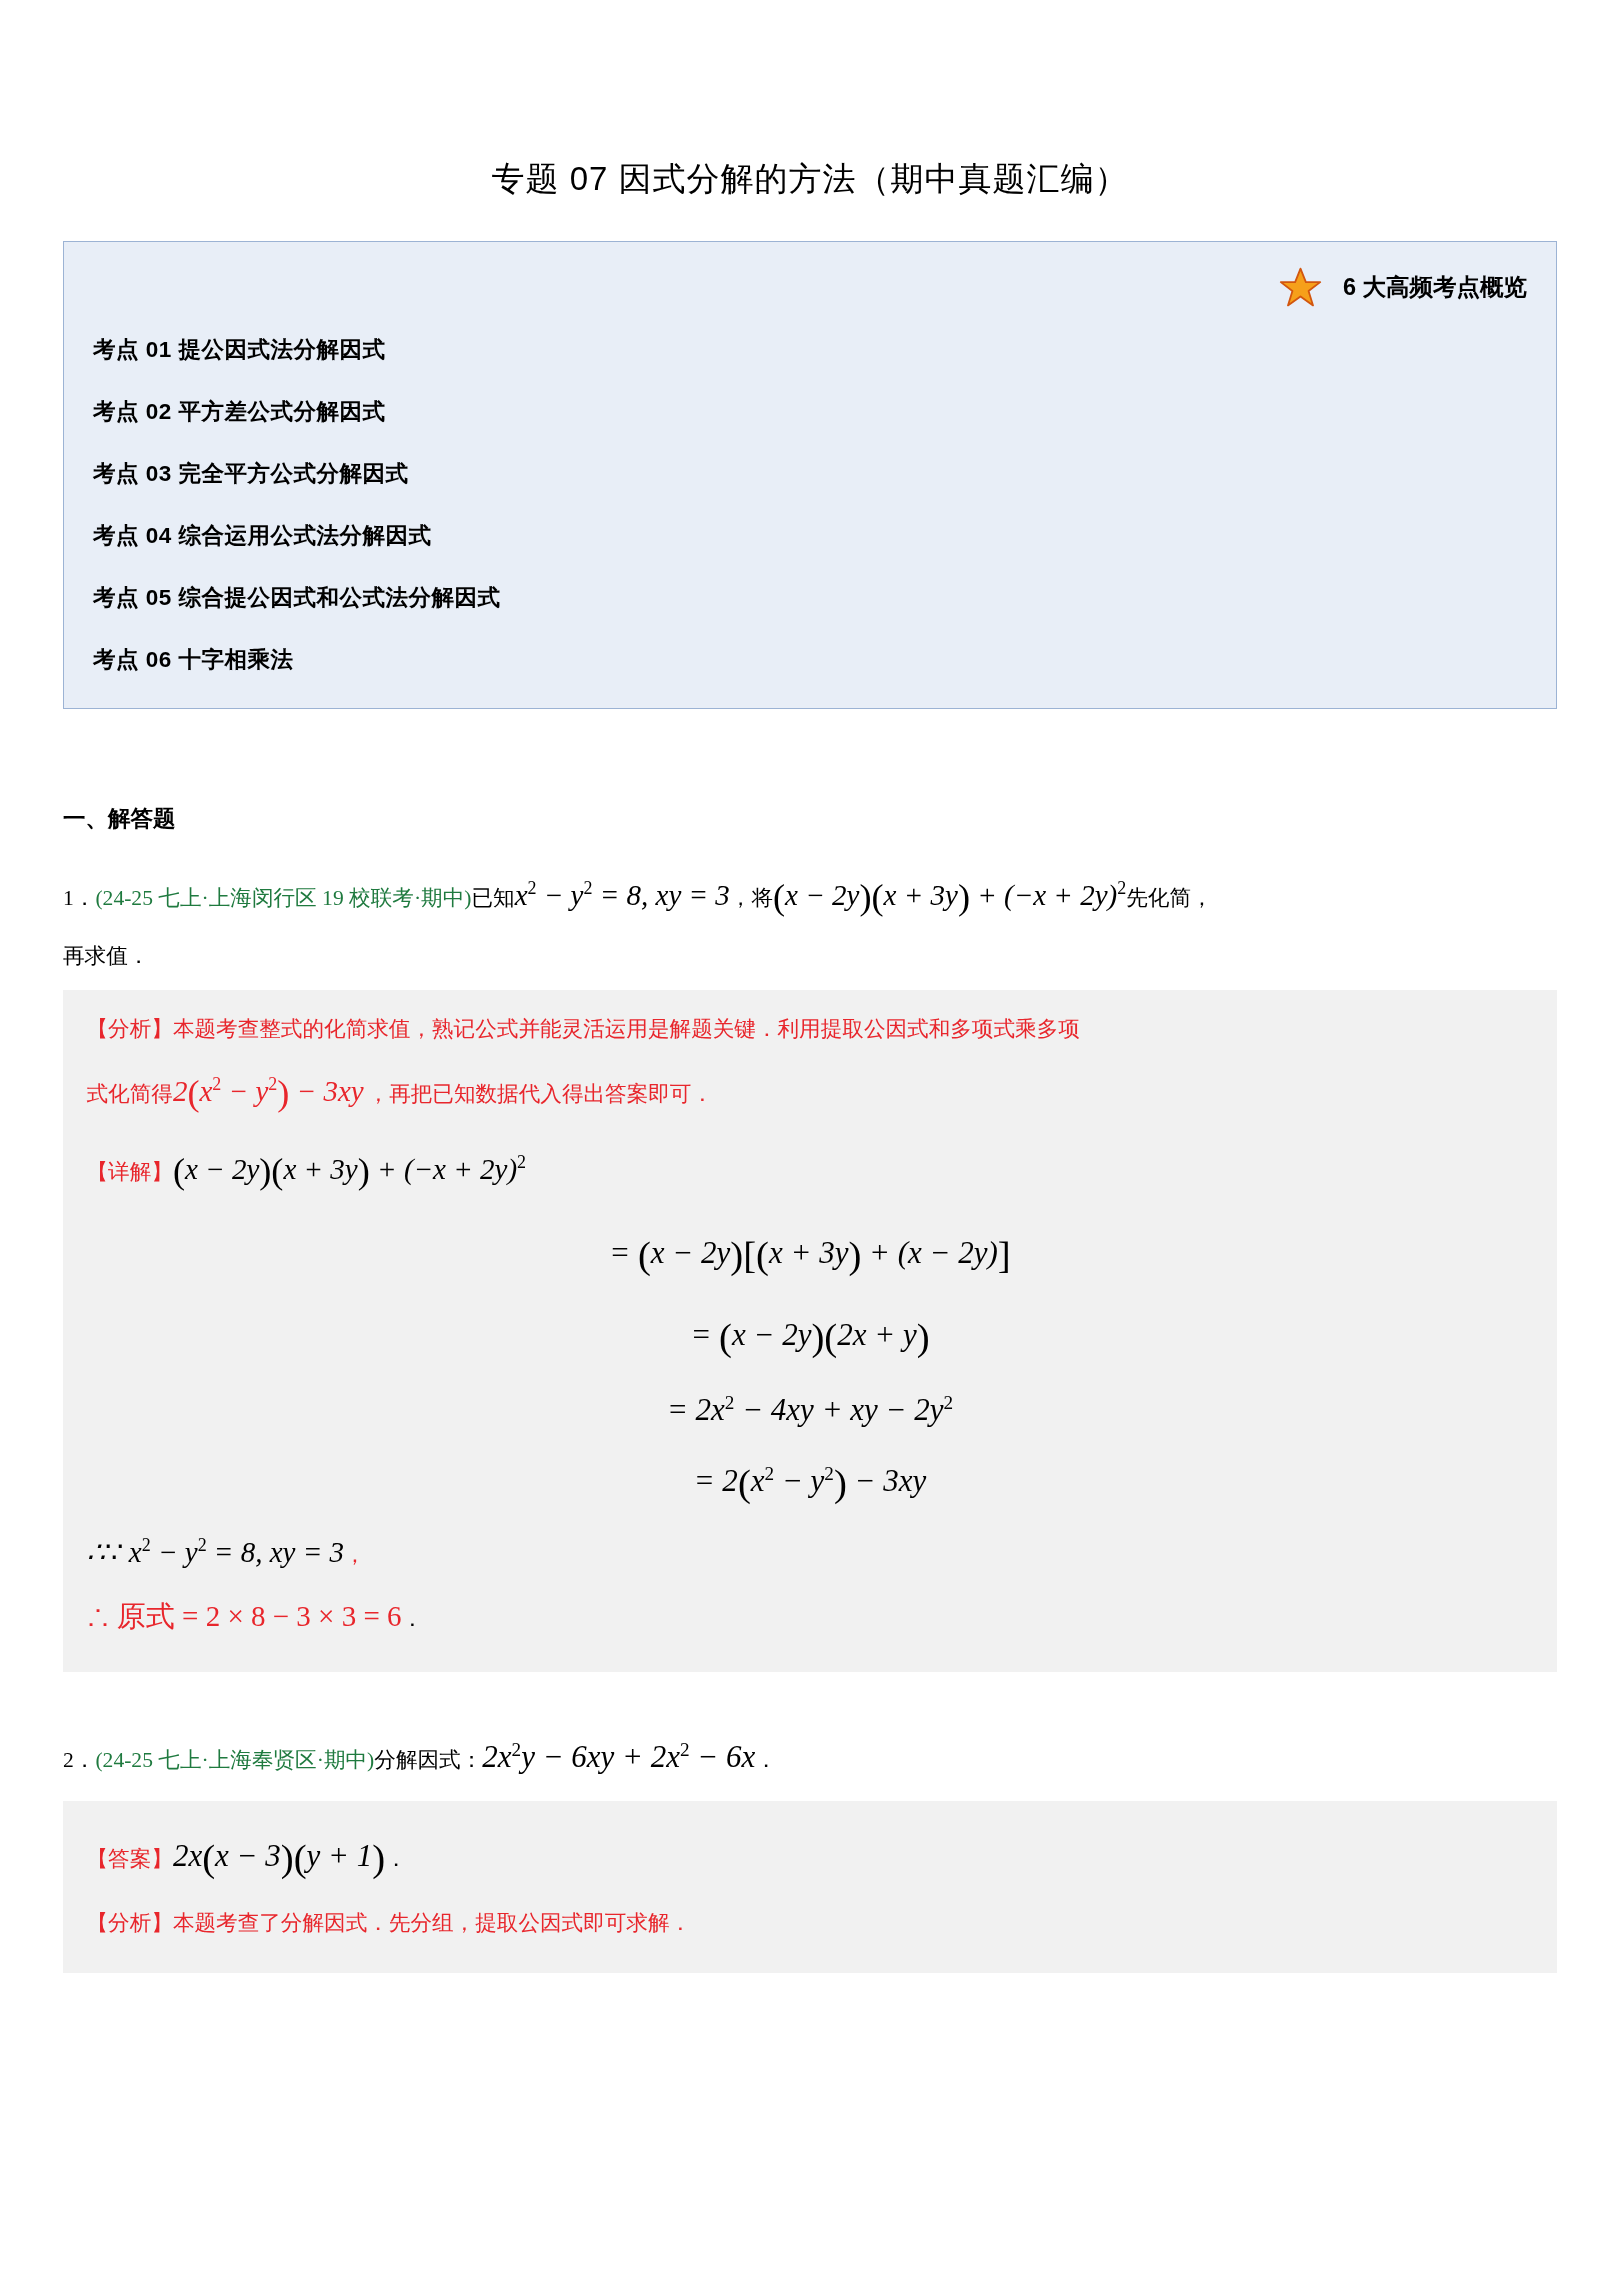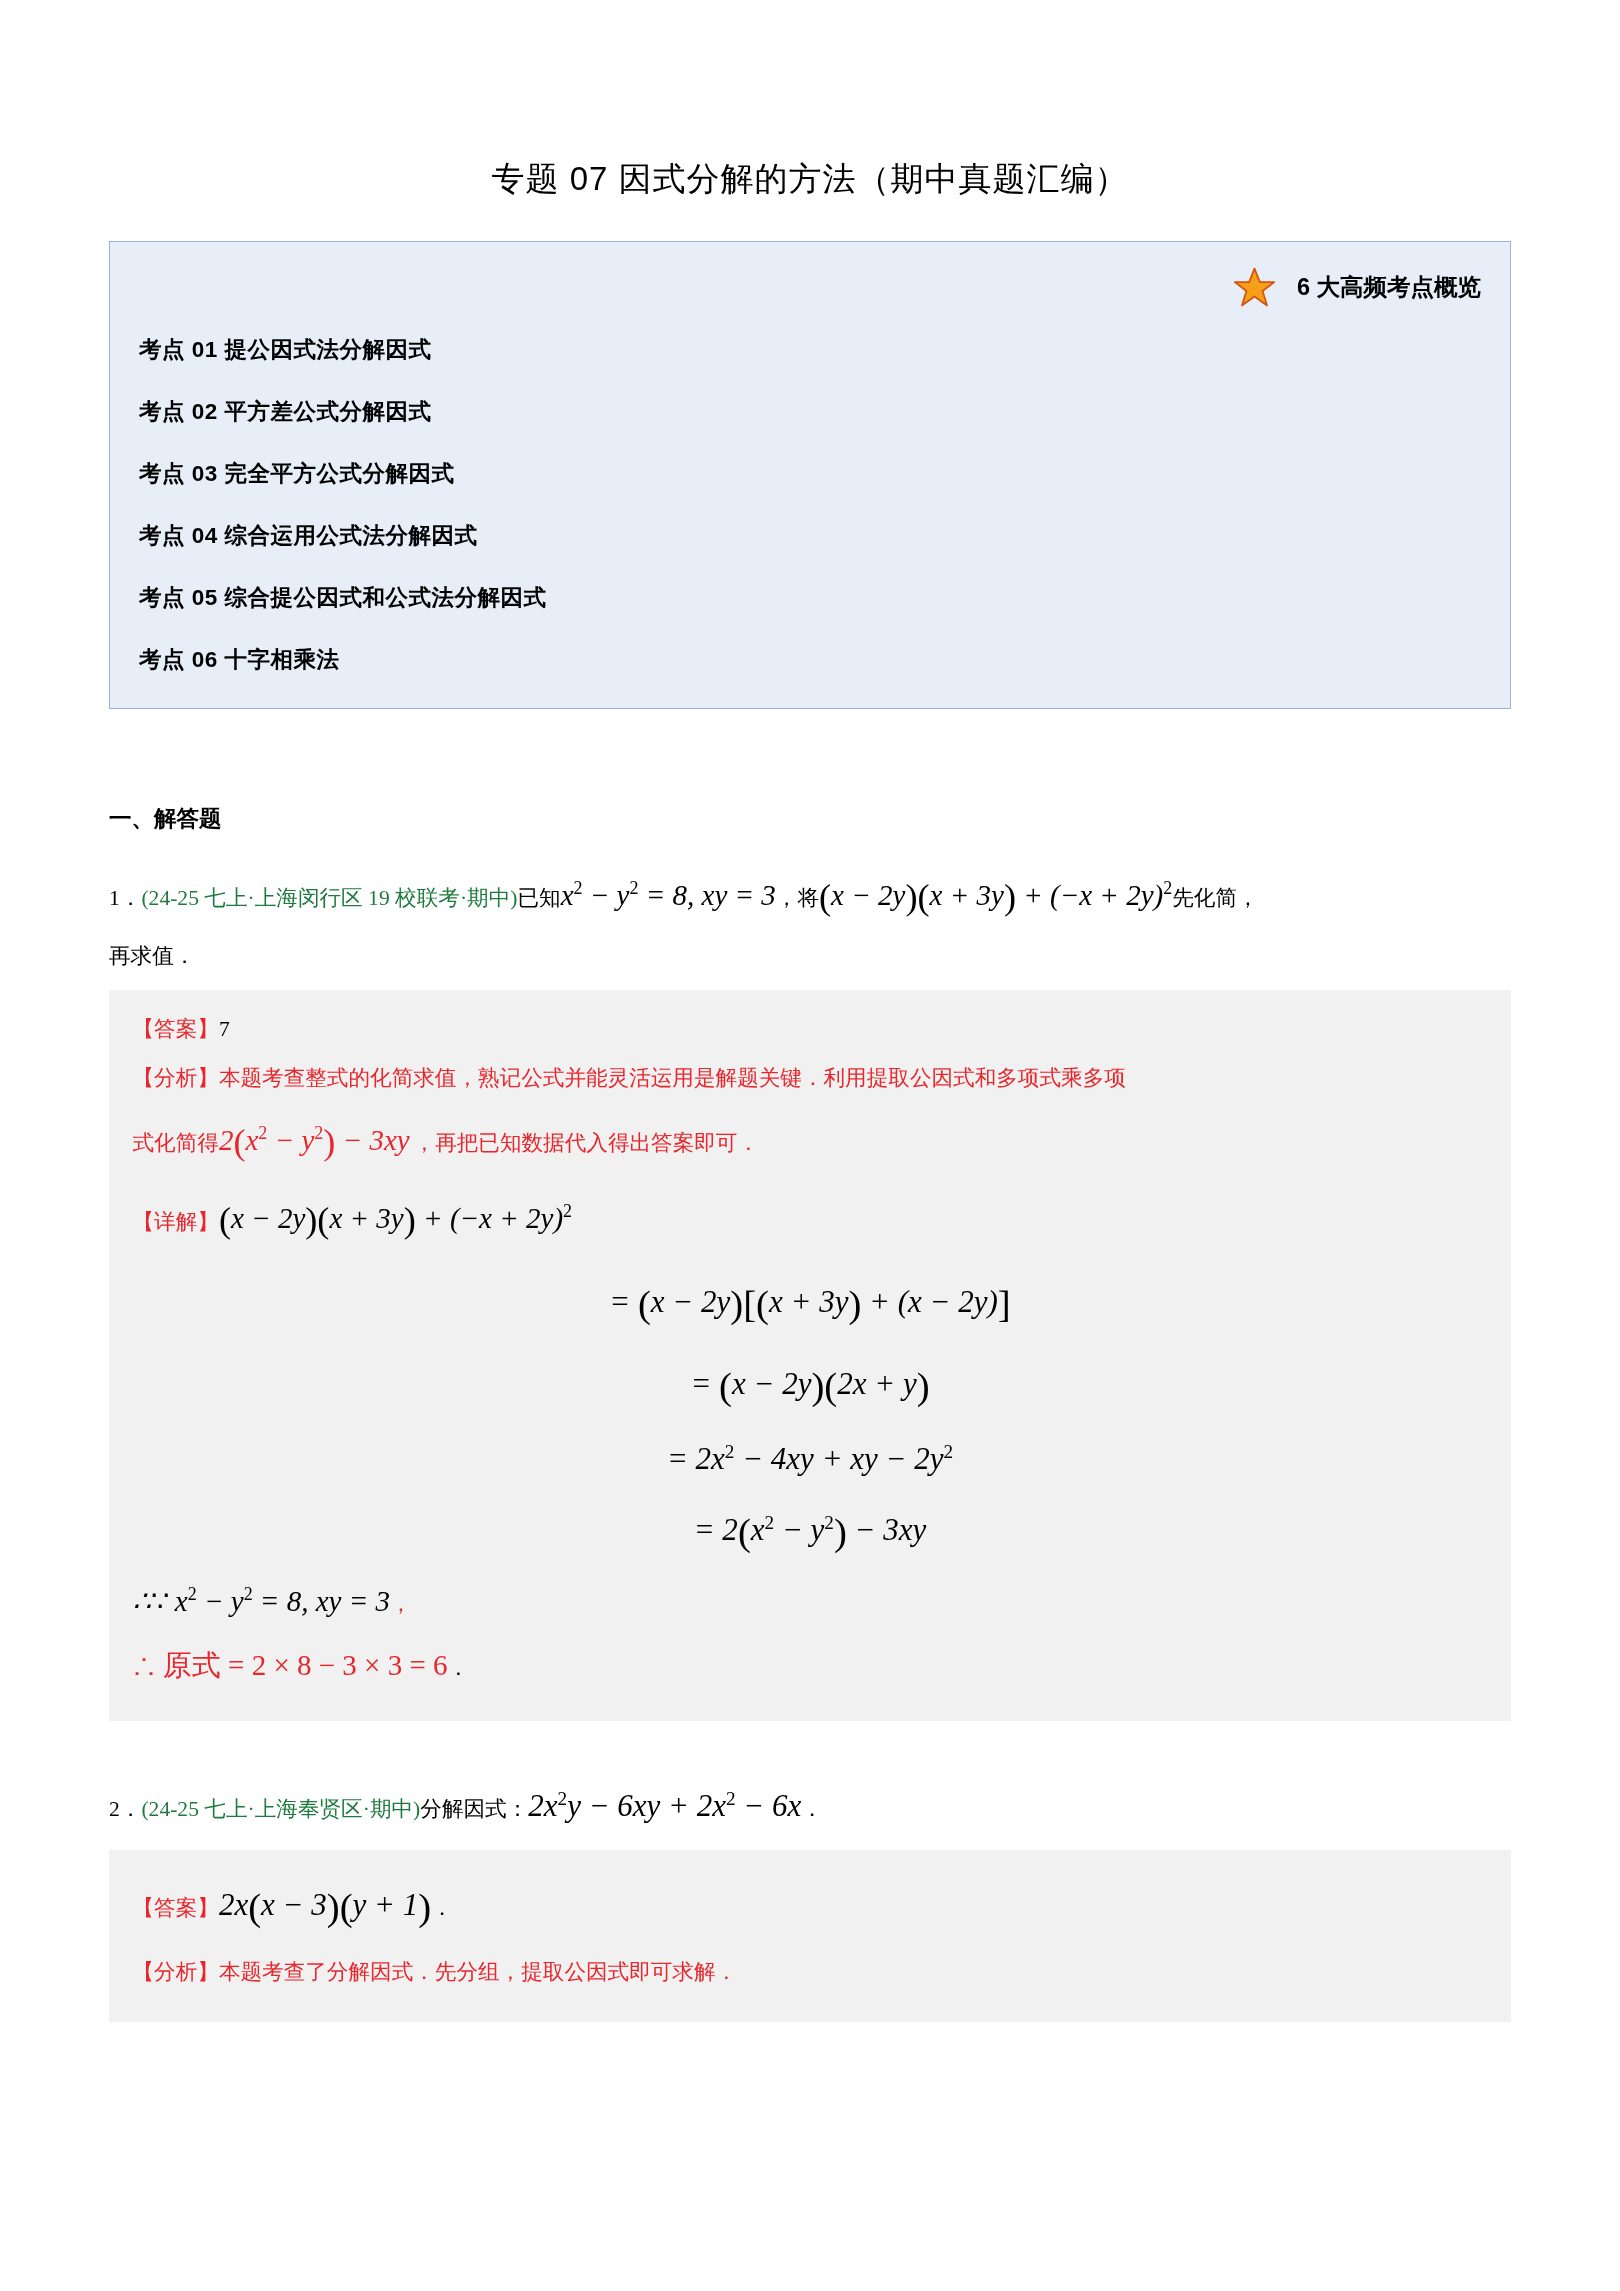--- a/index.html
+++ b/index.html
@@ -12,21 +12,21 @@
     height: 2292px;
     font-family: "Liberation Serif", serif;
     color: #000000;
     position: relative;
   }
   .page {
     position: relative;
     width: 1620px;
     height: 2052px;
     box-sizing: border-box;
-    padding: 0 109px;
+    padding: 0 63px;
   }
   .doc-title {
     margin: 0;
     padding-top: 157px;
     font-size: 33px;
     font-weight: normal;
     font-family: "Liberation Sans", sans-serif;
     text-align: center;
     letter-spacing: 1px;
   }
@@ -152,23 +152,20 @@
 
   <h2 class="section-title">一、解答题</h2>
 
   <div>
     <p class="q-line">
       <span class="q-num">1．</span><span class="src">(24-25 七上·上海闵行区 19 校联考·期中)</span><span>已知</span><span class="math">x<sup>2</sup> − y<sup>2</sup> = 8, xy = 3</span><span>，将</span><span class="math"><span class="bigpar">(</span>x − 2y<span class="bigpar">)</span><span class="bigpar">(</span>x + 3y<span class="bigpar">)</span> + (−x + 2y)<sup>2</sup></span><span>先化简，</span>
     </p>
     <p class="q-line">再求值．</p>
 
     <div class="answer-block">
-      <p class="ab-line">
-        <span class="lbl">【答案】</span><span>7</span>
-      </p>
 
       <p class="ab-line">
         <span class="lbl">【分析】</span><span class="red">本题考查整式的化简求值，熟记公式并能灵活运用是解题关键．利用提取公因式和多项式乘多项</span>
       </p>
 
       <p class="ab-line">
         <span class="red">式化简得</span><span class="math red">2<span class="bigpar">(</span>x<sup>2</sup> − y<sup>2</sup><span class="bigpar">)</span> − 3xy</span><span class="red frac-gap">，再把已知数据代入得出答案即可．</span>
       </p>
 
       <p class="ab-line">

